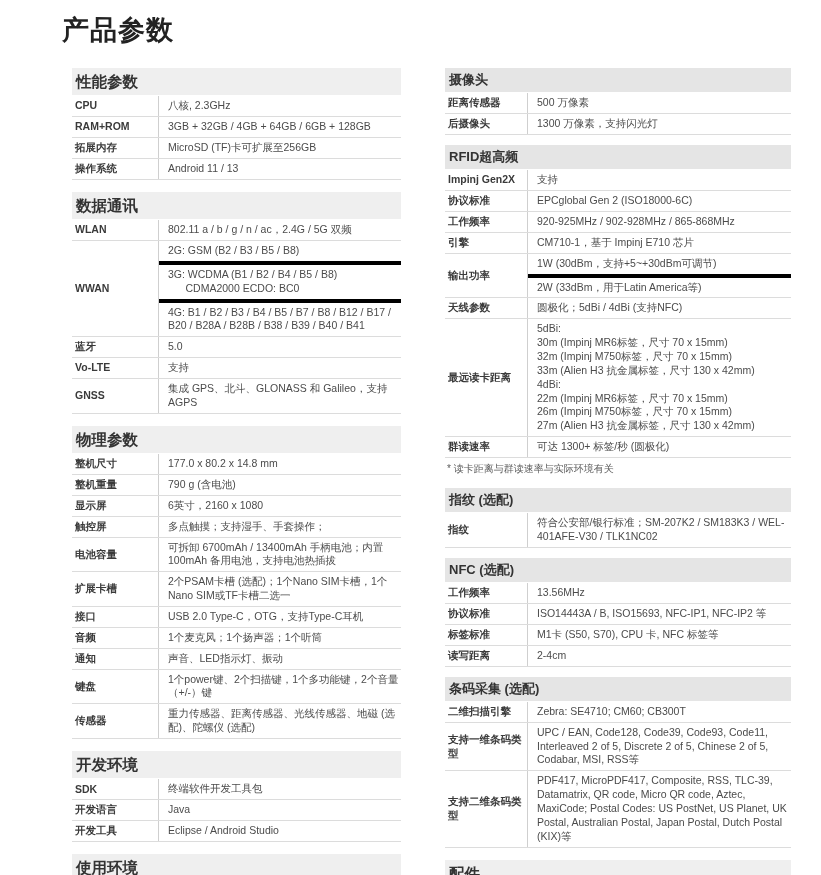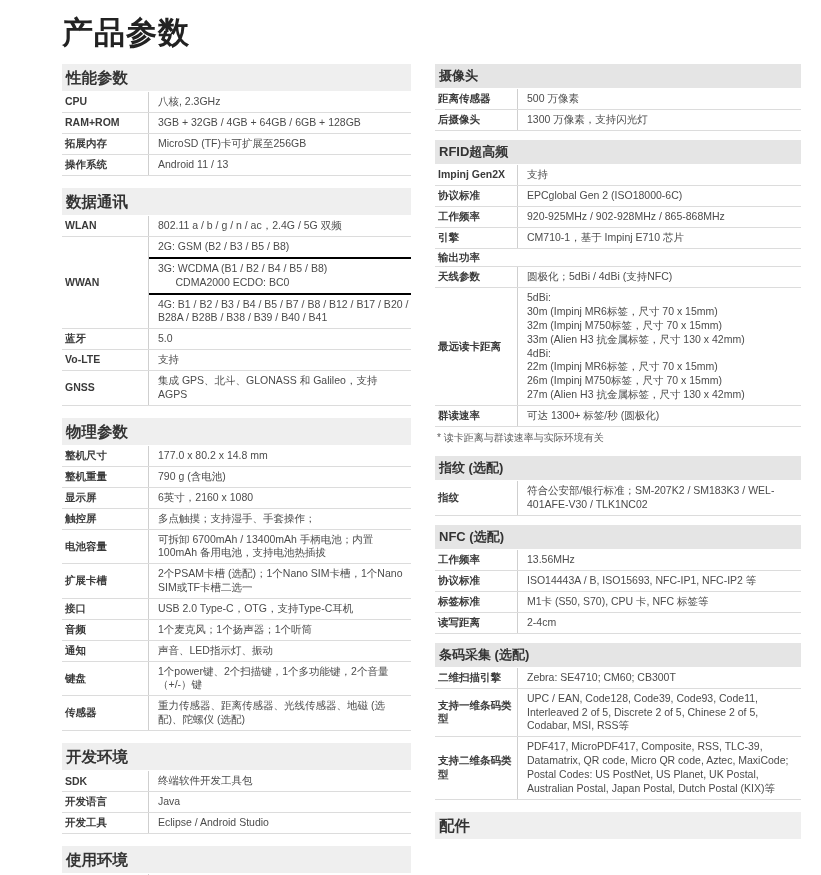--- a/index.html
+++ b/index.html
@@ -2,42 +2,42 @@
 <html><head>
 <meta charset="utf-8">
 <style>
   html,body{margin:0;padding:0;}
   body{
     width:821px;height:875px;background:#ffffff;overflow:hidden;
     font-family:"Liberation Sans","DejaVu Sans",sans-serif;
     color:#3c3c3c;-webkit-font-smoothing:antialiased;
   }
   .page{padding:10px 24px 0 62px;box-sizing:border-box;}
-  .page-title{font-size:31px;font-weight:700;color:#222;margin:2px 0 10px 0;letter-spacing:1px;}
+  .page-title{font-size:27px;font-weight:700;color:#222;margin:2px 0 10px 0;letter-spacing:1px;}
   .columns{display:flex;gap:24px;align-items:flex-start;}
   .col{display:block;}
   .col-left{width:349px;flex:0 0 349px;}
   .col-right{width:366px;flex:0 0 366px;}
-  .spec-section{margin:0;}
+  .spec-section{margin:10px;}
   .sec-header{
     background:#efefef;font-weight:700;color:#333;
     padding:4px 6px 4px 4px;line-height:1.25;
   }
   .sec-header.major{font-size:15.5px;margin-top:12px;margin-bottom:1px;}
   .sec-header.sub{font-size:13px;margin-top:9px;margin-bottom:1px;background:#e5e5e5;}
   .col .spec-section:first-child .sec-header{margin-top:0;}
   .row{display:flex;align-items:stretch;border-bottom:1px solid #dcdcdc;font-size:10.5px;}
   .row-label{
     flex:0 0 86px;width:86px;font-weight:700;color:#3a3a3a;
     display:flex;align-items:center;padding:2px 4px 2px 3px;line-height:1.3;box-sizing:border-box;
   }
   .col-right .row-label{flex-basis:82px;width:82px;}
   .row-values{flex:1;min-width:0;border-left:1px solid #cfcfcf;display:flex;flex-direction:column;justify-content:flex-start;}
   .val{padding:3px 2px 3px 9px;line-height:1.32;color:#4b4b4b;white-space:pre-wrap;}
-  .val + .val{border-top:2px solid #000000;}
+  .val + .val{border-top:4px solid #000000;}
   .note{font-size:10px;color:#5a5a5a;padding:4px 2px 3px 2px;line-height:1.3;}
 </style>
 </head>
 <body>
 
 <div class="page">
   <h1 class="page-title">产品参数</h1>
   <div class="columns">
     <div class="col col-left">
         <section class="spec-section">
@@ -240,20 +240,24 @@
             </div>
           </div>
           <div class="row">
             <div class="row-label">引擎</div>
             <div class="row-values">
               <div class="val">CM710-1，基于 Impinj E710 芯片</div>
             </div>
           </div>
           <div class="row">
             <div class="row-label">输出功率</div>
+            <div class="row-values">
+              <div class="val">1W (30dBm，支持+5~+30dBm可调节)</div>
+              <div class="val">2W (33dBm，用于Latin America等)</div>
+            </div>
           </div>
           <div class="row">
             <div class="row-label">天线参数</div>
             <div class="row-values">
               <div class="val">圆极化；5dBi / 4dBi (支持NFC)</div>
             </div>
           </div>
           <div class="row">
             <div class="row-label">最远读卡距离</div>
             <div class="row-values">

